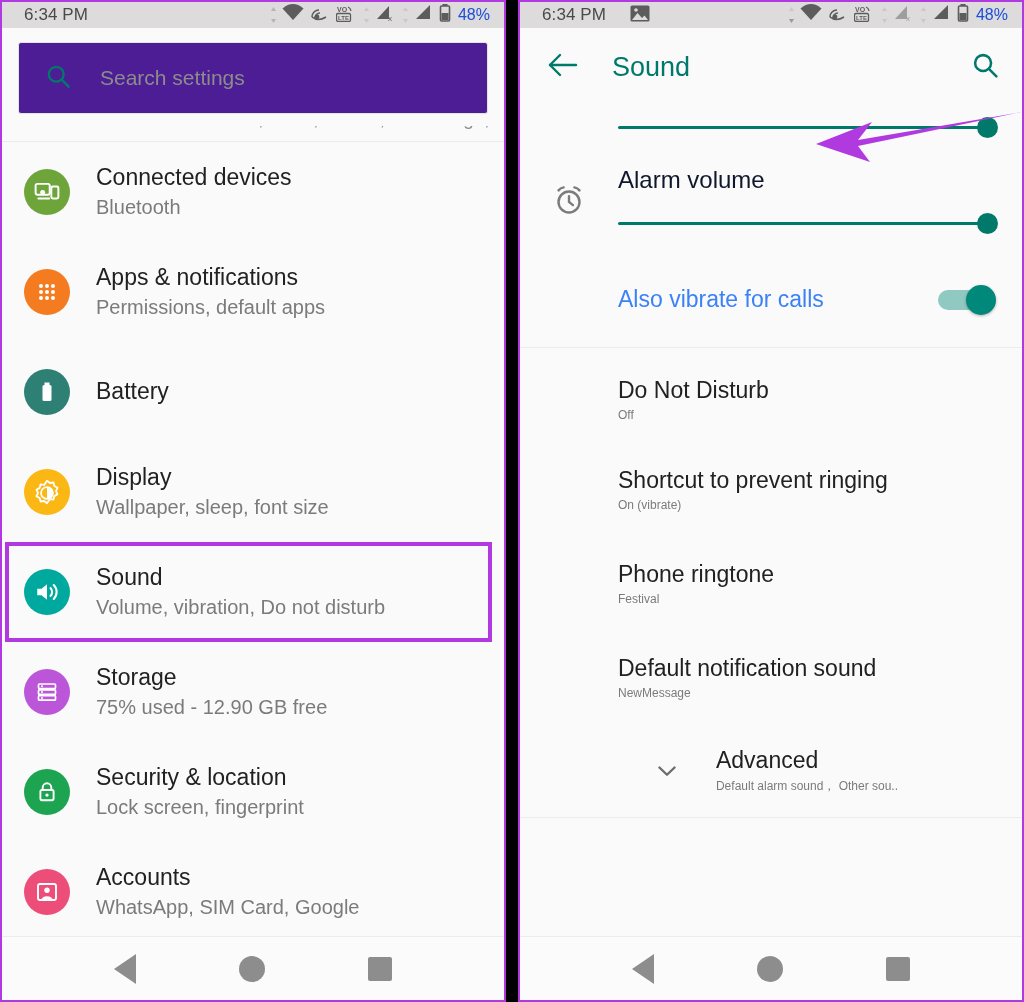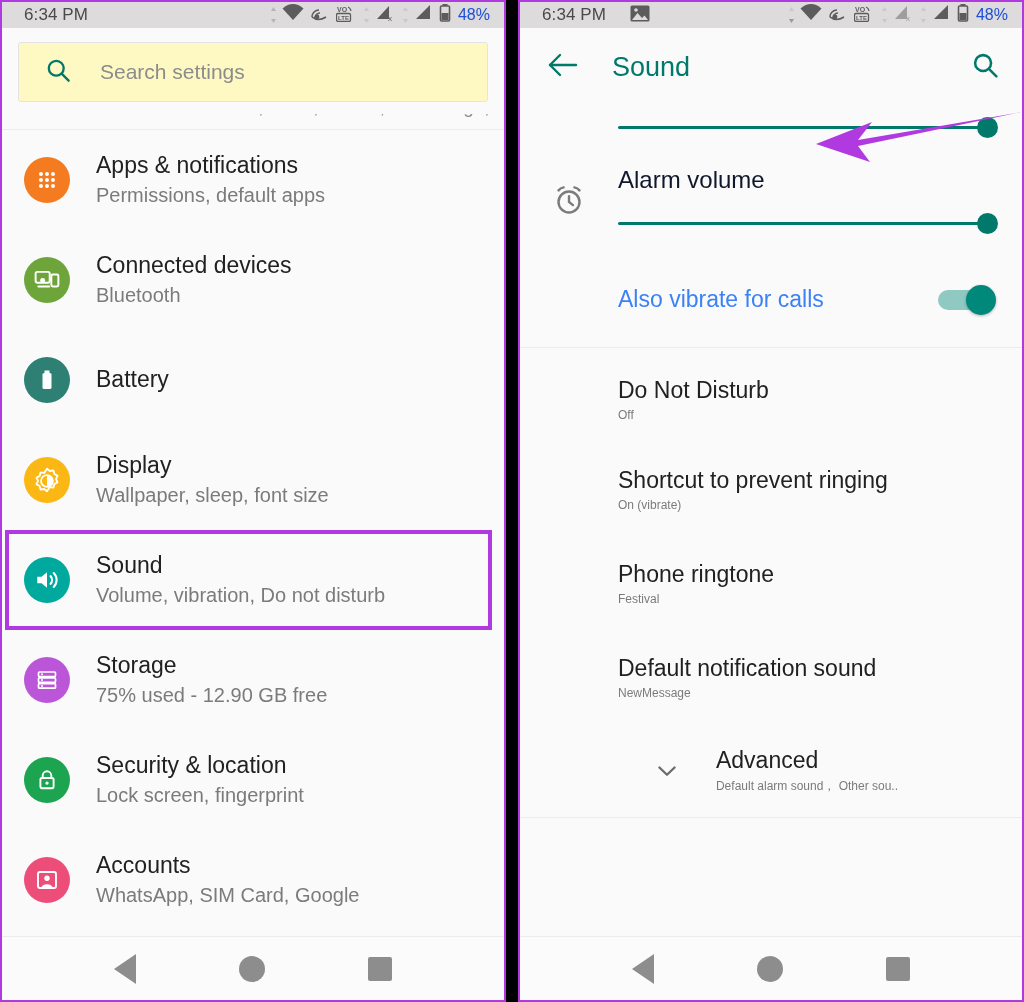--- a/index.html
+++ b/index.html
@@ -55,22 +55,22 @@
   .sicon { display: block; }
   .updown { display: flex; flex-direction: column; gap: 1px; align-items:center; }
 
   
   .searchwrap {
     padding: 14px 16px 12px 16px;
     background: #fafafa;
     flex: 0 0 auto;
   }
   .searchbar {
-    height: 60px;
-    background: #fef9c3;
+    height: 72px;
+    background: #4c1d95;
     border: 1px solid #e4e4e4;
     border-radius: 3px;
     display: flex;
     align-items: center;
     padding: 0 26px;
     gap: 28px;
   }
   .search-ph {
     color: #8c8c8c;
     font-size: 21px;
@@ -347,20 +347,35 @@
             </svg>
         </span>
         <span class="search-ph">Search settings</span>
       </div>
     </div>
 
     <div class="list">
 
       <div class="cutrow">
         <span>Network &amp; internet, Wi-Fi, mobile, data usage, hotspot</span>
+      </div>
+
+      <div class="row">
+        <div class="icn" style="background:#6ea53a">
+          <svg width="26" height="26" viewBox="0 0 24 24">
+            <rect x="1.5" y="4.5" width="13" height="10" rx="1.6" fill="none" stroke="#fff" stroke-width="1.8"></rect>
+            <rect x="16" y="7" width="6.5" height="11" rx="1.4" fill="none" stroke="#fff" stroke-width="1.8"></rect>
+            <circle cx="8" cy="12.5" r="2.3" fill="#fff"></circle>
+            <path d="M4 18 h10" stroke="#fff" stroke-width="1.8" stroke-linecap="round"></path>
+          </svg>
+        </div>
+        <div class="rowtext">
+          <span class="rowtitle">Connected devices</span>
+          <span class="rowsub">Bluetooth</span>
+        </div>
       </div>
 
       <div class="row">
         <div class="icn" style="background:#f47b20">
           <svg width="24" height="24" viewBox="0 0 24 24">
             <g fill="#fff">
               <circle cx="6" cy="6" r="2"></circle>
                 <circle cx="12" cy="6" r="2"></circle>
                 <circle cx="18" cy="6" r="2"></circle>
               <circle cx="6" cy="12" r="2"></circle>
@@ -372,35 +387,20 @@
             </g>
           </svg>
         </div>
         <div class="rowtext">
           <span class="rowtitle">Apps &amp; notifications</span>
           <span class="rowsub">Permissions, default apps</span>
         </div>
       </div>
 
       <div class="row">
-        <div class="icn" style="background:#6ea53a">
-          <svg width="26" height="26" viewBox="0 0 24 24">
-            <rect x="1.5" y="4.5" width="13" height="10" rx="1.6" fill="none" stroke="#fff" stroke-width="1.8"></rect>
-            <rect x="16" y="7" width="6.5" height="11" rx="1.4" fill="none" stroke="#fff" stroke-width="1.8"></rect>
-            <circle cx="8" cy="12.5" r="2.3" fill="#fff"></circle>
-            <path d="M4 18 h10" stroke="#fff" stroke-width="1.8" stroke-linecap="round"></path>
-          </svg>
-        </div>
-        <div class="rowtext">
-          <span class="rowtitle">Connected devices</span>
-          <span class="rowsub">Bluetooth</span>
-        </div>
-      </div>
-
-      <div class="row">
         <div class="icn" style="background:#2e8074">
           <svg width="24" height="24" viewBox="0 0 24 24">
             <rect x="9.5" y="2.5" width="5" height="2.5" fill="#fff"></rect>
             <rect x="7.5" y="5" width="9" height="16" rx="1.6" fill="#fff"></rect>
           </svg>
         </div>
         <div class="rowtext">
           <span class="rowtitle">Battery</span>
         </div>
       </div>

